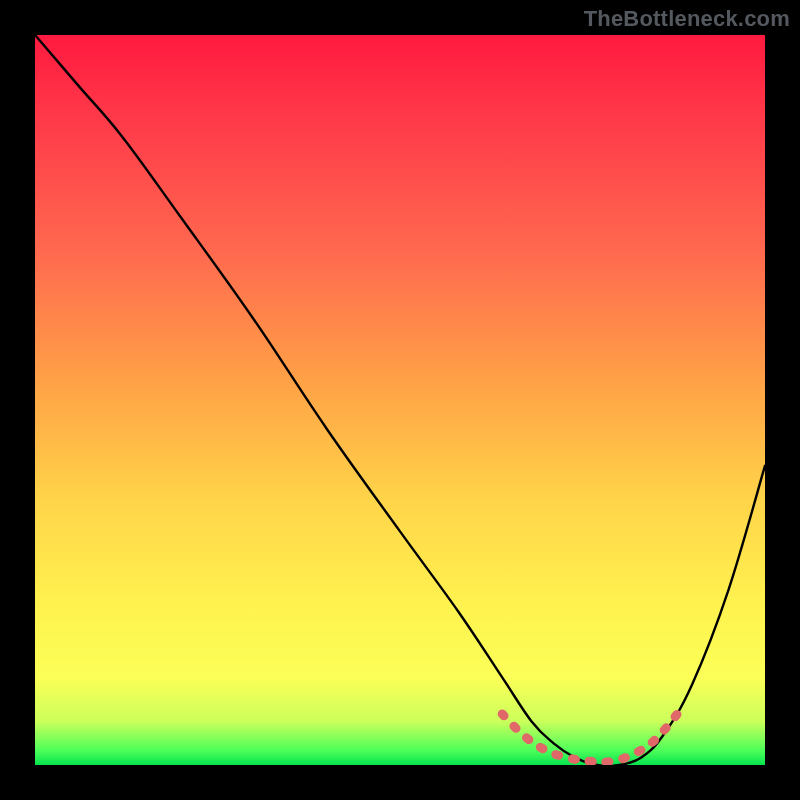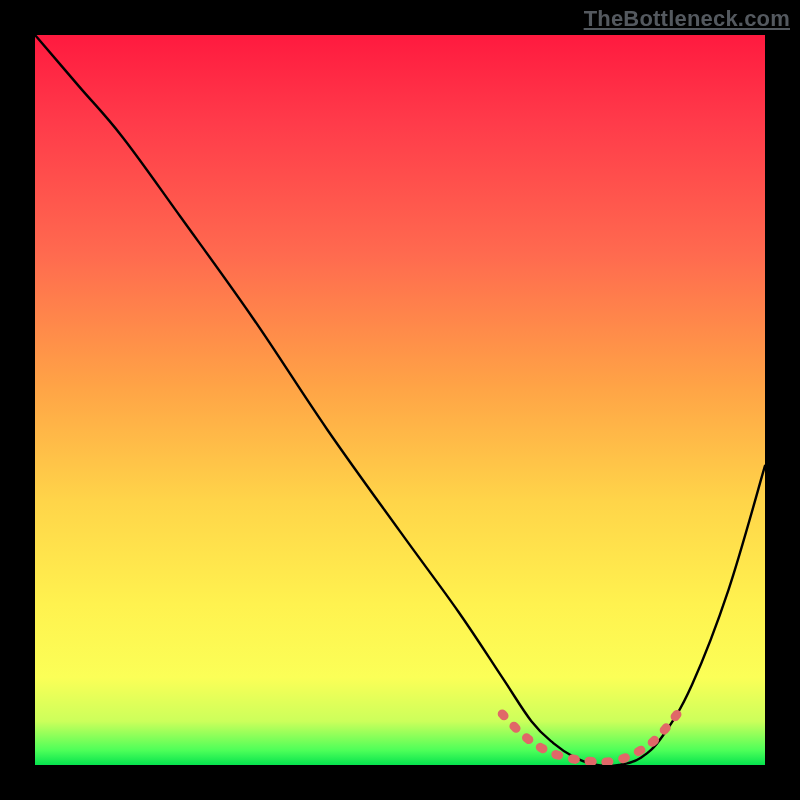--- a/index.html
+++ b/index.html
@@ -19,21 +19,20 @@
   }
   .watermark {
     position: absolute;
     top: 6px;
     right: 10px;
     color: #54595f;
     font-size: 22px;
     font-weight: 600;
     letter-spacing: 0.2px;
     z-index: 20;
-    text-decoration: underline;
   }
   .plot-area {
     position: absolute;
     left: 35px;
     top: 35px;
     width: 730px;
     height: 730px;
     
     background: linear-gradient(
       to bottom,

